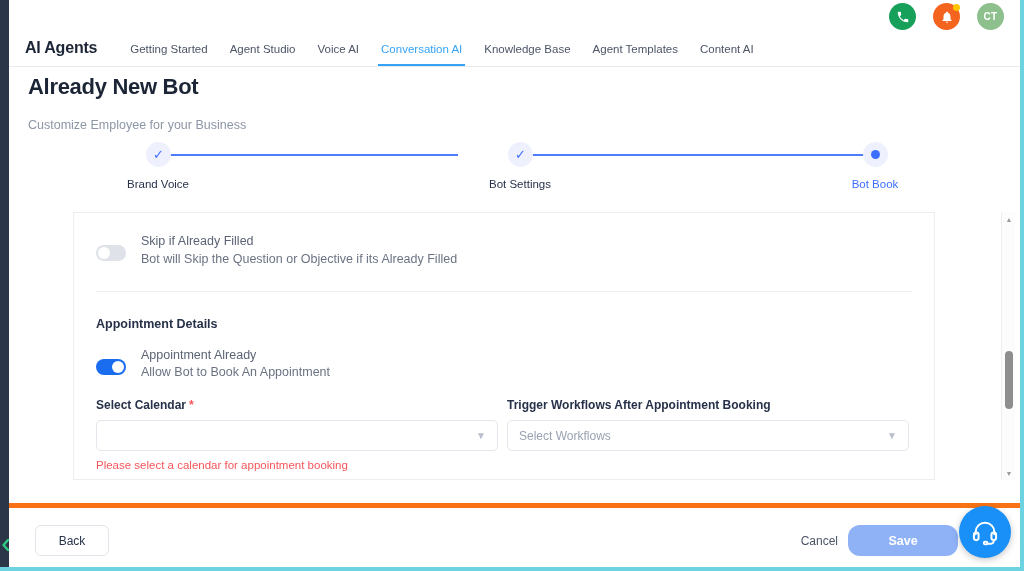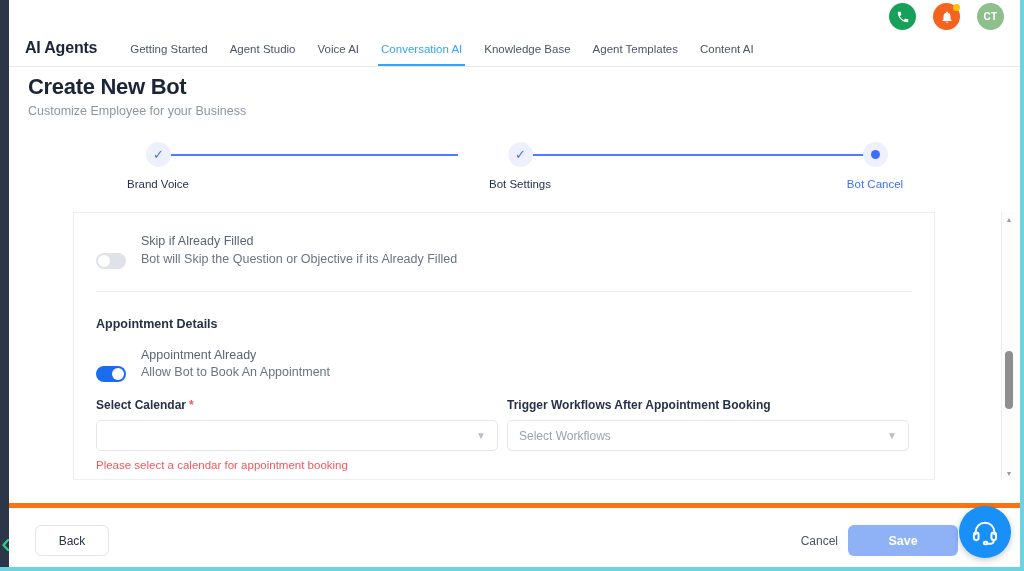--- a/index.html
+++ b/index.html
@@ -69,21 +69,21 @@
   }
   .navtab.active { color: #36a3f7; }
   .navtab.active::after {
     content: ""; position: absolute; left: 8px; right: 8px; bottom: 0;
     height: 2px; background: #36a3f7;
   }
 
   
   .page-head { position: absolute; left: 28px; top: 74px; }
   .page-title { font-size: 22px; font-weight: 700; color: #1b2536; letter-spacing: -.3px; }
-  .page-sub { font-size: 12.5px; color: #8d96a5; margin-top: 4px; }
+  .page-sub { font-size: 12.5px; color: #8d96a5; margin-top: 18px; }
 
   
   .stepper {
     position: absolute; left: 120px; top: 142px; width: 790px; height: 58px;
   }
   .step-node { position: absolute; top: 0; width: 0; }
   .step-circle {
     width: 25px; height: 25px; border-radius: 50%; background: #eef1fd;
     display: flex; align-items: center; justify-content: center;
     margin-left: -12px;
@@ -100,21 +100,21 @@
   }
 
   
   .card {
     position: absolute; left: 73px; top: 212px; width: 862px; height: 268px;
     background: #ffffff; border: 1px solid #eceef2; border-right: 1px solid #eceef2;
     overflow: hidden;
   }
   .card-inner { padding: 20px 22px 0 22px; }
 
-  .toggle-row { display: flex; align-items: flex-end; gap: 15px; }
+  .toggle-row { display: flex; align-items: center; gap: 15px; }
   .tgl {
     width: 30px; height: 16px; border-radius: 9px; position: relative;
     flex: none; margin-top: 5px;
   }
   .tgl.off { background: #dfe2e8; }
   .tgl.on  { background: #1b6df0; }
   .tgl .knob {
     position: absolute; top: 2px; width: 12px; height: 12px; border-radius: 50%;
     background: #ffffff;
   }
@@ -178,21 +178,21 @@
     border: 1px solid #e1e4ea; border-radius: 6px; background: #ffffff;
     display: flex; align-items: center; justify-content: center;
     font-size: 12px; color: #27324a;
   }
   .btn-cancel {
     position: absolute; right: 182px; top: 17px; height: 31px;
     display: flex; align-items: center; font-size: 12px; color: #4c5566;
   }
   .btn-save {
     position: absolute; right: 62px; top: 17px; width: 110px; height: 31px;
-    border-radius: 6px; background: #8fb2f7;
+    border-radius: 12px; background: #8fb2f7;
     display: flex; align-items: center; justify-content: center;
     font-size: 12.5px; color: #ffffff; font-weight: 600;
   }
 
   
   .fab {
     position: absolute; right: 13px; bottom: 13px; width: 52px; height: 52px;
     border-radius: 50%; background: #1890f7; z-index: 50;
     display: flex; align-items: center; justify-content: center;
     box-shadow: 0 2px 7px rgba(0,0,0,.22);
@@ -232,21 +232,21 @@
       <div class="navtab">Agent Studio</div>
       <div class="navtab">Voice AI</div>
       <div class="navtab active">Conversation AI</div>
       <div class="navtab">Knowledge Base</div>
       <div class="navtab">Agent Templates</div>
       <div class="navtab">Content AI</div>
     </div>
   </div>
 
   <div class="page-head">
-    <div class="page-title">Create New Bot</div>
+    <div class="page-title">Already New Bot</div>
     <div class="page-sub">Customize Employee for your Business</div>
   </div>
 
   <div class="stepper">
     <div class="step-line" style="left: 38px; width: 300px;"></div>
     <div class="step-line" style="left: 400px; width: 352px;"></div>
 
     <div class="step-node" style="left: 38px;">
       <div class="step-circle">
         <span class="step-check">✓</span>
@@ -258,21 +258,21 @@
       <div class="step-circle">
         <span class="step-check">✓</span>
       </div>
       <div class="step-label">Bot Settings</div>
     </div>
 
     <div class="step-node" style="left: 755px;">
       <div class="step-circle">
         <span class="step-dot"></span>
       </div>
-      <div class="step-label active">Bot Cancel</div>
+      <div class="step-label active">Bot Book</div>
     </div>
   </div>
 
   <div class="card">
     <div class="card-inner">
 
       <div class="toggle-row">
         <div class="tgl off">
           <span class="knob"></span>
         </div>

